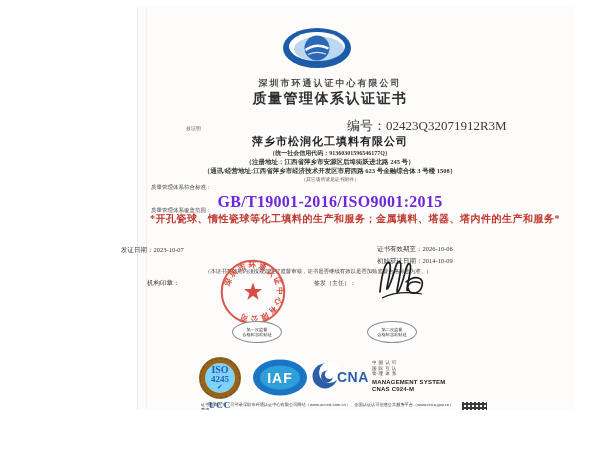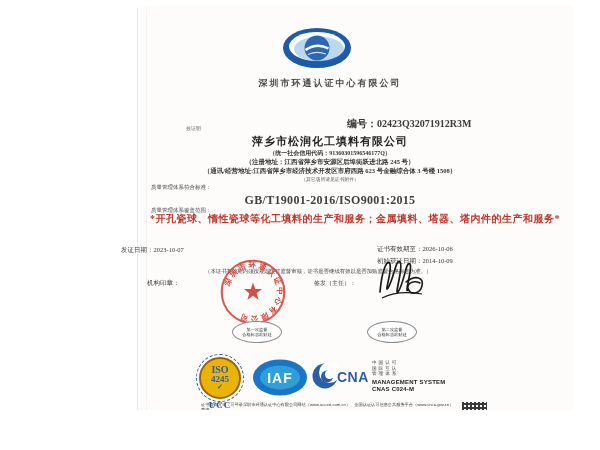--- a/index.html
+++ b/index.html
@@ -8,50 +8,50 @@
   .paper-tint{position:absolute;left:137px;top:6px;width:436px;height:424px;background:#fdfcfb;}
   .paper-edge-v{position:absolute;left:137px;top:8px;width:1px;height:421px;background:#efe6e8;}
   .paper-edge-v2{position:absolute;left:146px;top:8px;width:1px;height:421px;background:#f6f0f1;}
   .bottom-rule{position:absolute;left:137px;top:429px;width:434px;height:1px;background:#9a9a9a;}
 
   .abs{position:absolute;}
   .ctr{left:115px;width:430px;text-align:center;}
 
   .issuer{top:77px;font-size:9px;letter-spacing:2px;color:#4a4a4a;font-weight:600;}
   .title{top:90px;font-size:14px;letter-spacing:1.5px;color:#2f2f2f;font-weight:700;}
-  .certno{left:347px;top:117px;font-size:10px;color:#3a3a3a;font-weight:bold;}
+  .certno{left:347px;top:117px;font-size:13px;color:#3a3a3a;}
   .certify{left:186px;top:125px;font-size:5px;color:#666;}
   .company{top:134px;font-size:11px;font-weight:700;color:#1f1f1f;letter-spacing:1px;}
   .credit{top:149px;font-size:6px;font-weight:700;color:#333;}
   .regaddr{top:158px;font-size:6.5px;font-weight:700;color:#333;}
   .commaddr{top:166.5px;font-size:6.5px;font-weight:700;color:#333;}
   .othernote{top:176px;font-size:4.8px;color:#555;}
   .stdlabel{left:151px;top:184px;font-size:5.5px;color:#444;}
-  .standard{top:193px;font-size:12px;font-weight:700;color:#404040;letter-spacing:.3px;font-family:Liberation Serif, serif;}
+  .standard{top:193px;font-size:16px;font-weight:700;color:#6d28d9;letter-spacing:.3px;font-family:Liberation Serif, serif;}
   .scopelabel{left:151px;top:207px;font-size:5.5px;color:#444;}
   .scope{left:145px;top:213px;width:420px;text-align:center;font-size:10px;font-weight:700;
          color:#bf372d;line-height:12.5px;letter-spacing:.5px;}
   .issuedate{left:121px;top:246px;font-size:6.5px;color:#3a3a3a;}
   .validuntil{left:377px;top:245px;font-size:6.5px;color:#3a3a3a;}
   .initialdate{left:377px;top:257px;font-size:6.5px;color:#3a3a3a;}
   .supnote{left:205px;top:268px;width:266px;font-size:5.4px;color:#444;}
   .seallabel{left:147px;top:279px;font-size:6.5px;color:#3a3a3a;}
   .signlabel{left:314px;top:279px;font-size:6px;color:#3a3a3a;}
 
   .sealbox{left:219px;top:258px;width:68px;height:68px;}
   .signbox{left:352px;top:248px;width:80px;height:58px;}
 
   .oval{top:321px;width:48px;height:20px;border:1px solid #8a8a8a;border-radius:50%;
         display:flex;flex-direction:column;align-items:center;justify-content:center;
         font-size:4.2px;line-height:5px;color:#333;background:#fff;}
   .oval1{left:232px;} .oval2{left:367px;}
 
-  .isobadge{left:199px;top:357px;width:42px;height:42px;border:2px solid #a16207;border-radius:50%;
+  .isobadge{left:199px;top:357px;width:42px;height:42px;border:6px solid #a16207;border-radius:50%;
             box-sizing:border-box;display:flex;flex-direction:column;align-items:center;justify-content:center;
-            color:#2a5caa;background:#eab308;}
+            color:#2a5caa;background:#7dd3fc;}
   .isobadge::before{content:"";position:absolute;left:-5px;top:-5px;right:-5px;bottom:-5px;
             border:1.5px dashed #2a5caa;border-radius:50%;}
   .iso-l1{font-size:10px;font-weight:700;line-height:10px;}
   .iso-l2{font-size:9px;font-weight:700;line-height:9px;}
   .iso-check{font-size:7px;line-height:7px;font-weight:700;}
   .ucc{left:199px;top:400px;width:42px;text-align:center;font-size:9px;font-weight:700;
        color:#2a5caa;letter-spacing:1px;font-family:Liberation Serif, serif;}
 
   .accr{left:372px;top:360px;font-family:"Liberation Sans",sans-serif;color:#333;}
   .accr .cn{font-size:4.6px;line-height:5.6px;letter-spacing:2px;}
@@ -78,20 +78,21 @@
   <svg class="abs" style="left:281px;top:26px;" width="72" height="44" viewBox="0 0 72 44">
     <ellipse cx="36" cy="22" rx="34" ry="20" fill="#1d5aa8"></ellipse>
     <ellipse cx="36" cy="20.5" rx="28" ry="14.5" fill="#ffffff"></ellipse>
     <ellipse cx="38" cy="23" rx="25" ry="12.5" fill="#3f8fd2" opacity="0.35"></ellipse>
     <circle cx="36" cy="22" r="12.5" fill="#2b67b5"></circle>
     <path d="M24.5,24 Q36,16.5 47.5,22.5" stroke="#ffffff" stroke-width="2.4" fill="none"></path>
     <path d="M27,28.5 Q36,24.5 45,28" stroke="#ffffff" stroke-width="1.2" fill="none" opacity="0.8"></path>
   </svg>
 
   <div class="abs ctr issuer">深圳市环通认证中心有限公司</div>
+  <div class="abs ctr title">质量管理体系认证证书</div>
   <div class="abs certno">编号：02423Q32071912R3M</div>
   <div class="abs certify">兹证明</div>
 
   <div class="abs ctr company">萍乡市松润化工填料有限公司</div>
   <div class="abs ctr credit">（统一社会信用代码：91360301596546177Q）</div>
   <div class="abs ctr regaddr">（注册地址：江西省萍乡市安源区后埠街跃进北路 245 号）</div>
   <div class="abs ctr commaddr">（通讯/经营地址:江西省萍乡市经济技术开发区市府西路 623 号金融综合体 3 号楼 1508）</div>
   <div class="abs ctr othernote">（其它场所请见证书附件）</div>
 
   <div class="abs stdlabel">质量管理体系符合标准：</div>

